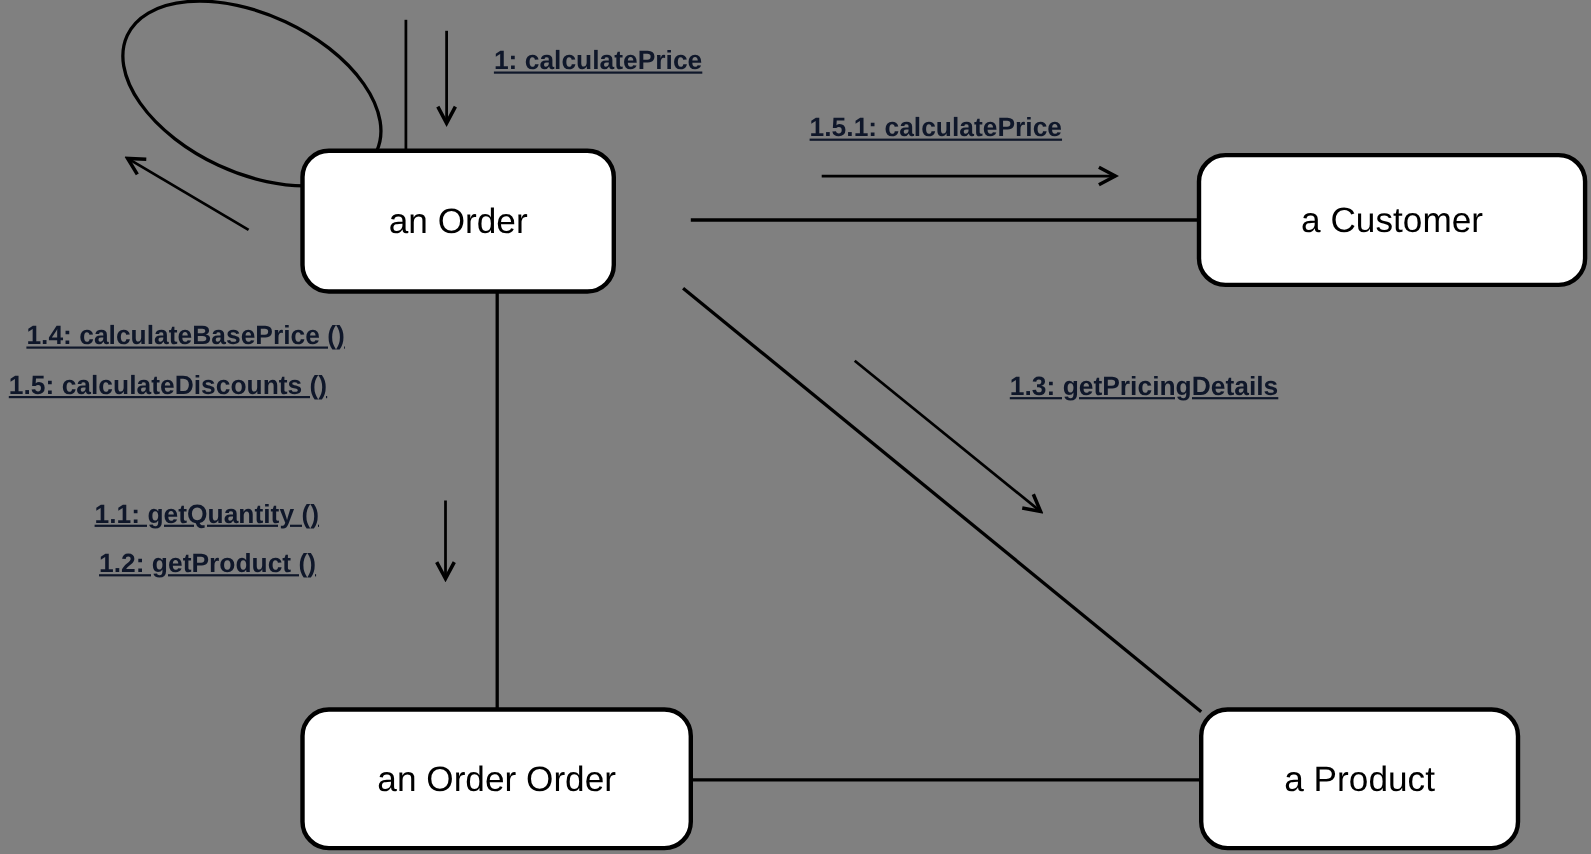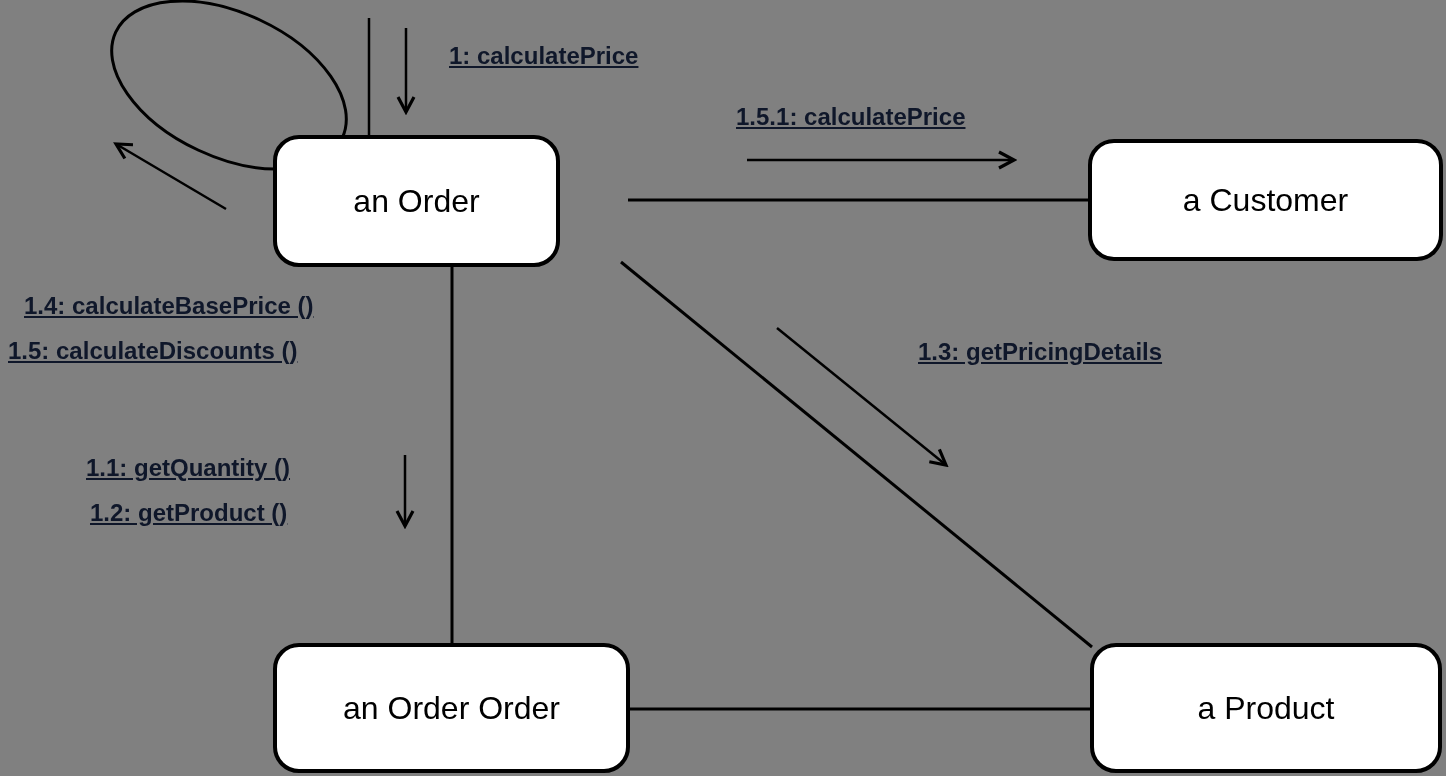--- a/index.html
+++ b/index.html
@@ -79,21 +79,21 @@
   </div>
 
   <div class="node" style="left:1088px; top:139px; width:355px; height:122px;">
     <span>a Customer</span>
   </div>
 
   <div class="node" style="left:273px; top:643px; width:357px; height:130px;">
     <span>an Order Order</span>
   </div>
 
-  <div class="node" style="left:1090px; top:643px; width:352px; height:130px;">
+  <div class="node" style="left:1090px; top:643px; width:292px; height:130px;">
     <span>a Product</span>
   </div>
 
   <div class="msg" style="left:449px; top:42px;">1: calculatePrice</div>
 
   <div class="msg" style="left:736px; top:103px;">1.5.1: calculatePrice</div>
 
   <div class="msg" style="left:24px; top:292px;">1.4: calculateBasePrice ()</div>
   <div class="msg" style="left:8px; top:337px;">1.5: calculateDiscounts ()</div>
 

